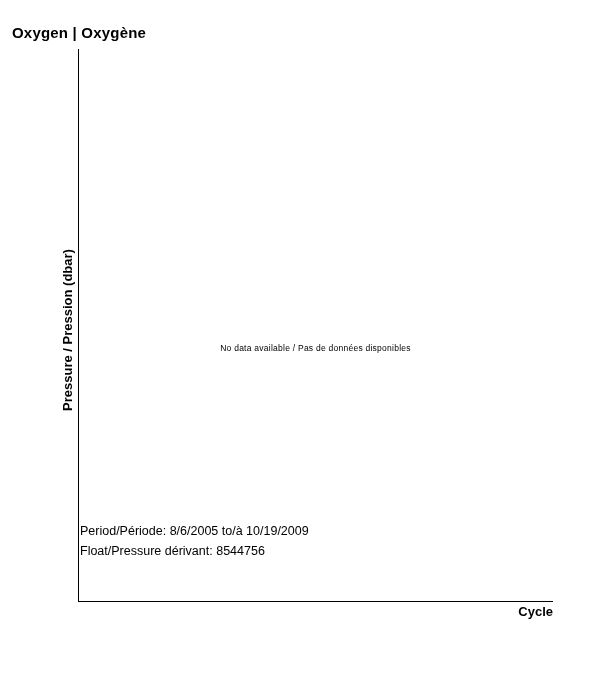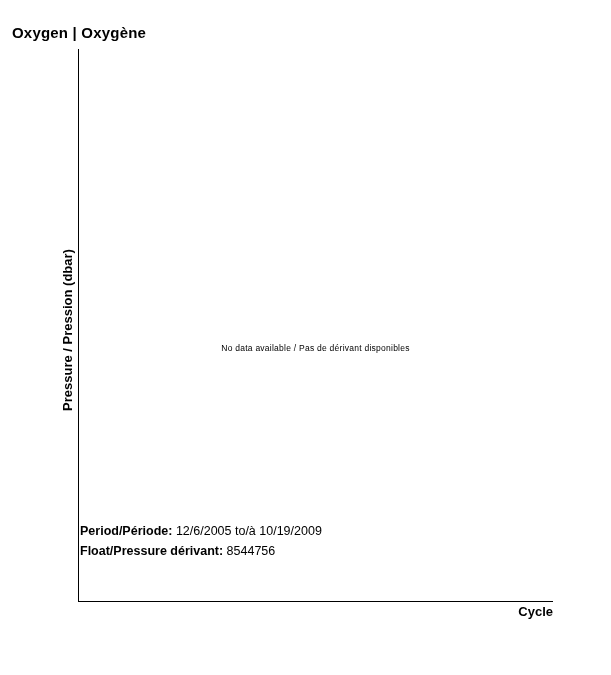--- a/index.html
+++ b/index.html
@@ -82,46 +82,46 @@
   }
   .annot {
     position: absolute;
     left: 80px;
     font-size: 12.5px;
     white-space: nowrap;
   }
   .annot-period { top: 524px; }
   .annot-float  { top: 544px; }
   .annot b {
-    font-weight: bold;
+    font-weight: normal;
     margin-top: 7px;
   }
   .annot .val {
     font-weight: normal;
   }
 </style>
 </head>
 <body>
 
 <div id="chart-root">
 
   <div class="chart-title">Oxygen | Oxygène</div>
 
   <div class="axis-left"></div>
   <div class="axis-bottom"></div>
 
   <div class="ylabel">Pressure / Pression (dbar)</div>
 
   <div class="xlabel">Cycle</div>
 
-  <div class="no-data">No data available / Pas de dérivant disponibles</div>
+  <div class="no-data">No data available / Pas de données disponibles</div>
 
   <div class="annot annot-period">
     <b>Period/Période:</b>
-    <span class="val">12/6/2005  to/à  10/19/2009</span>
+    <span class="val">8/6/2005  to/à  10/19/2009</span>
   </div>
 
   <div class="annot annot-float">
     <b>Float/Pressure dérivant:</b>
     <span class="val">8544756</span>
   </div>
 
 </div>
 
 </body></html>

